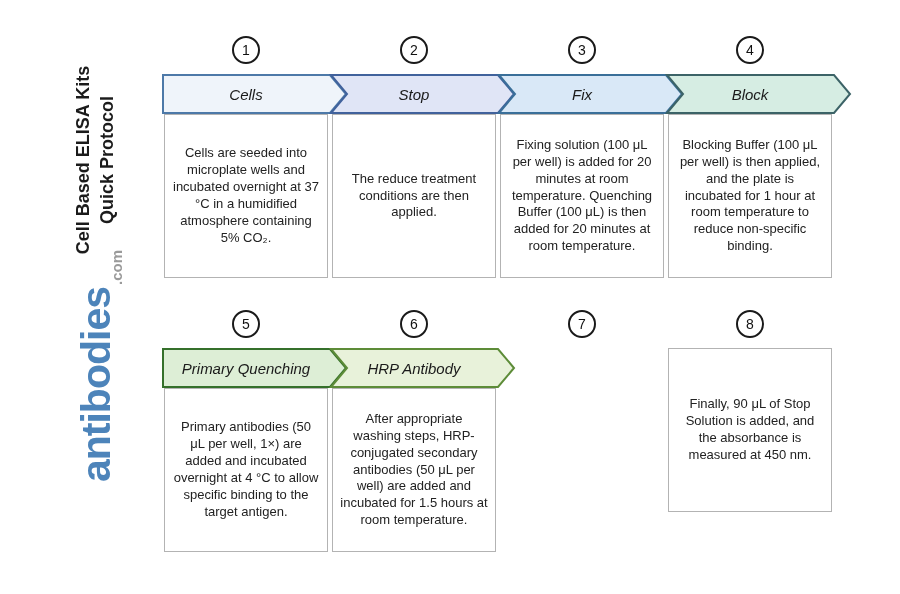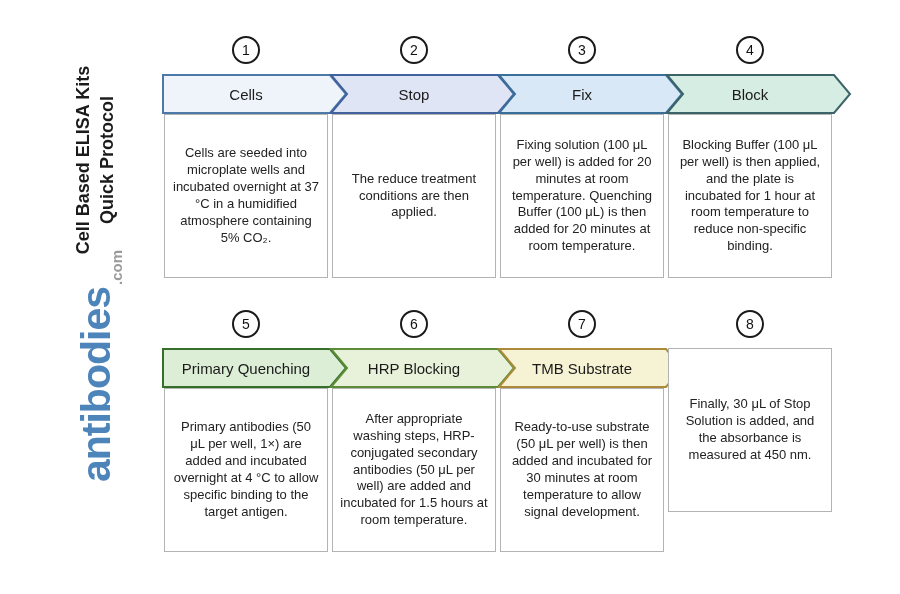--- a/index.html
+++ b/index.html
@@ -77,21 +77,21 @@
     border: 2px solid #1a1a1a;
     border-radius: 50%;
     background: #ffffff;
     display: flex;
     align-items: center;
     justify-content: center;
     font-size: 14px;
     color: #111111;
   }
 
-  .arrow { position: relative; width: 168px; height: 40px; }
+  .arrow { position: relative; width: 168px; height: 40px; font-style: italic; }
   .arrow svg {
     position: absolute;
     left: 0; top: 0;
     overflow: visible;
     display: block;
   }
   .arrow path { stroke-width: 2; stroke-linejoin: miter; }
   .arrow-label {
     position: absolute;
     left: 0; top: 0;
@@ -206,40 +206,33 @@
     </div>
 
     <div class="step">
       <div class="badge">
         <span>6</span>
       </div>
       <div class="arrow">
         <svg width="184" height="40" stroke="#5d8c38">
           <path d="M1 1 H168 L184 20 L168 39 H1 L17 20 Z" fill="#e8f2da"></path>
         </svg>
-        <span class="arrow-label">HRP Blocking</span>
+        <span class="arrow-label">HRP Antibody</span>
       </div>
       <div class="desc">After appropriate washing steps, HRP-conjugated secondary antibodies (50 μL per well) are added and incubated for 1.5 hours at room temperature.</div>
     </div>
 
     <div class="step">
       <div class="badge">
         <span>7</span>
       </div>
-      <div class="arrow">
-        <svg width="184" height="40" stroke="#ad8a3b">
-          <path d="M1 1 H168 L184 20 L168 39 H1 L17 20 Z" fill="#f6f2d4"></path>
-        </svg>
-        <span class="arrow-label">TMB Substrate</span>
-      </div>
-      <div class="desc">Ready-to-use substrate (50 μL per well) is then added and incubated for 30 minutes at room temperature to allow signal development.</div>
     </div>
 
     <div class="step">
       <div class="badge">
         <span>8</span>
       </div>
-      <div class="desc">Finally, 30 μL of Stop Solution is added, and the absorbance is measured at 450 nm.</div>
+      <div class="desc">Finally, 90 μL of Stop Solution is added, and the absorbance is measured at 450 nm.</div>
     </div>
 
   </section>
 
 </div>
 
 </body></html>

